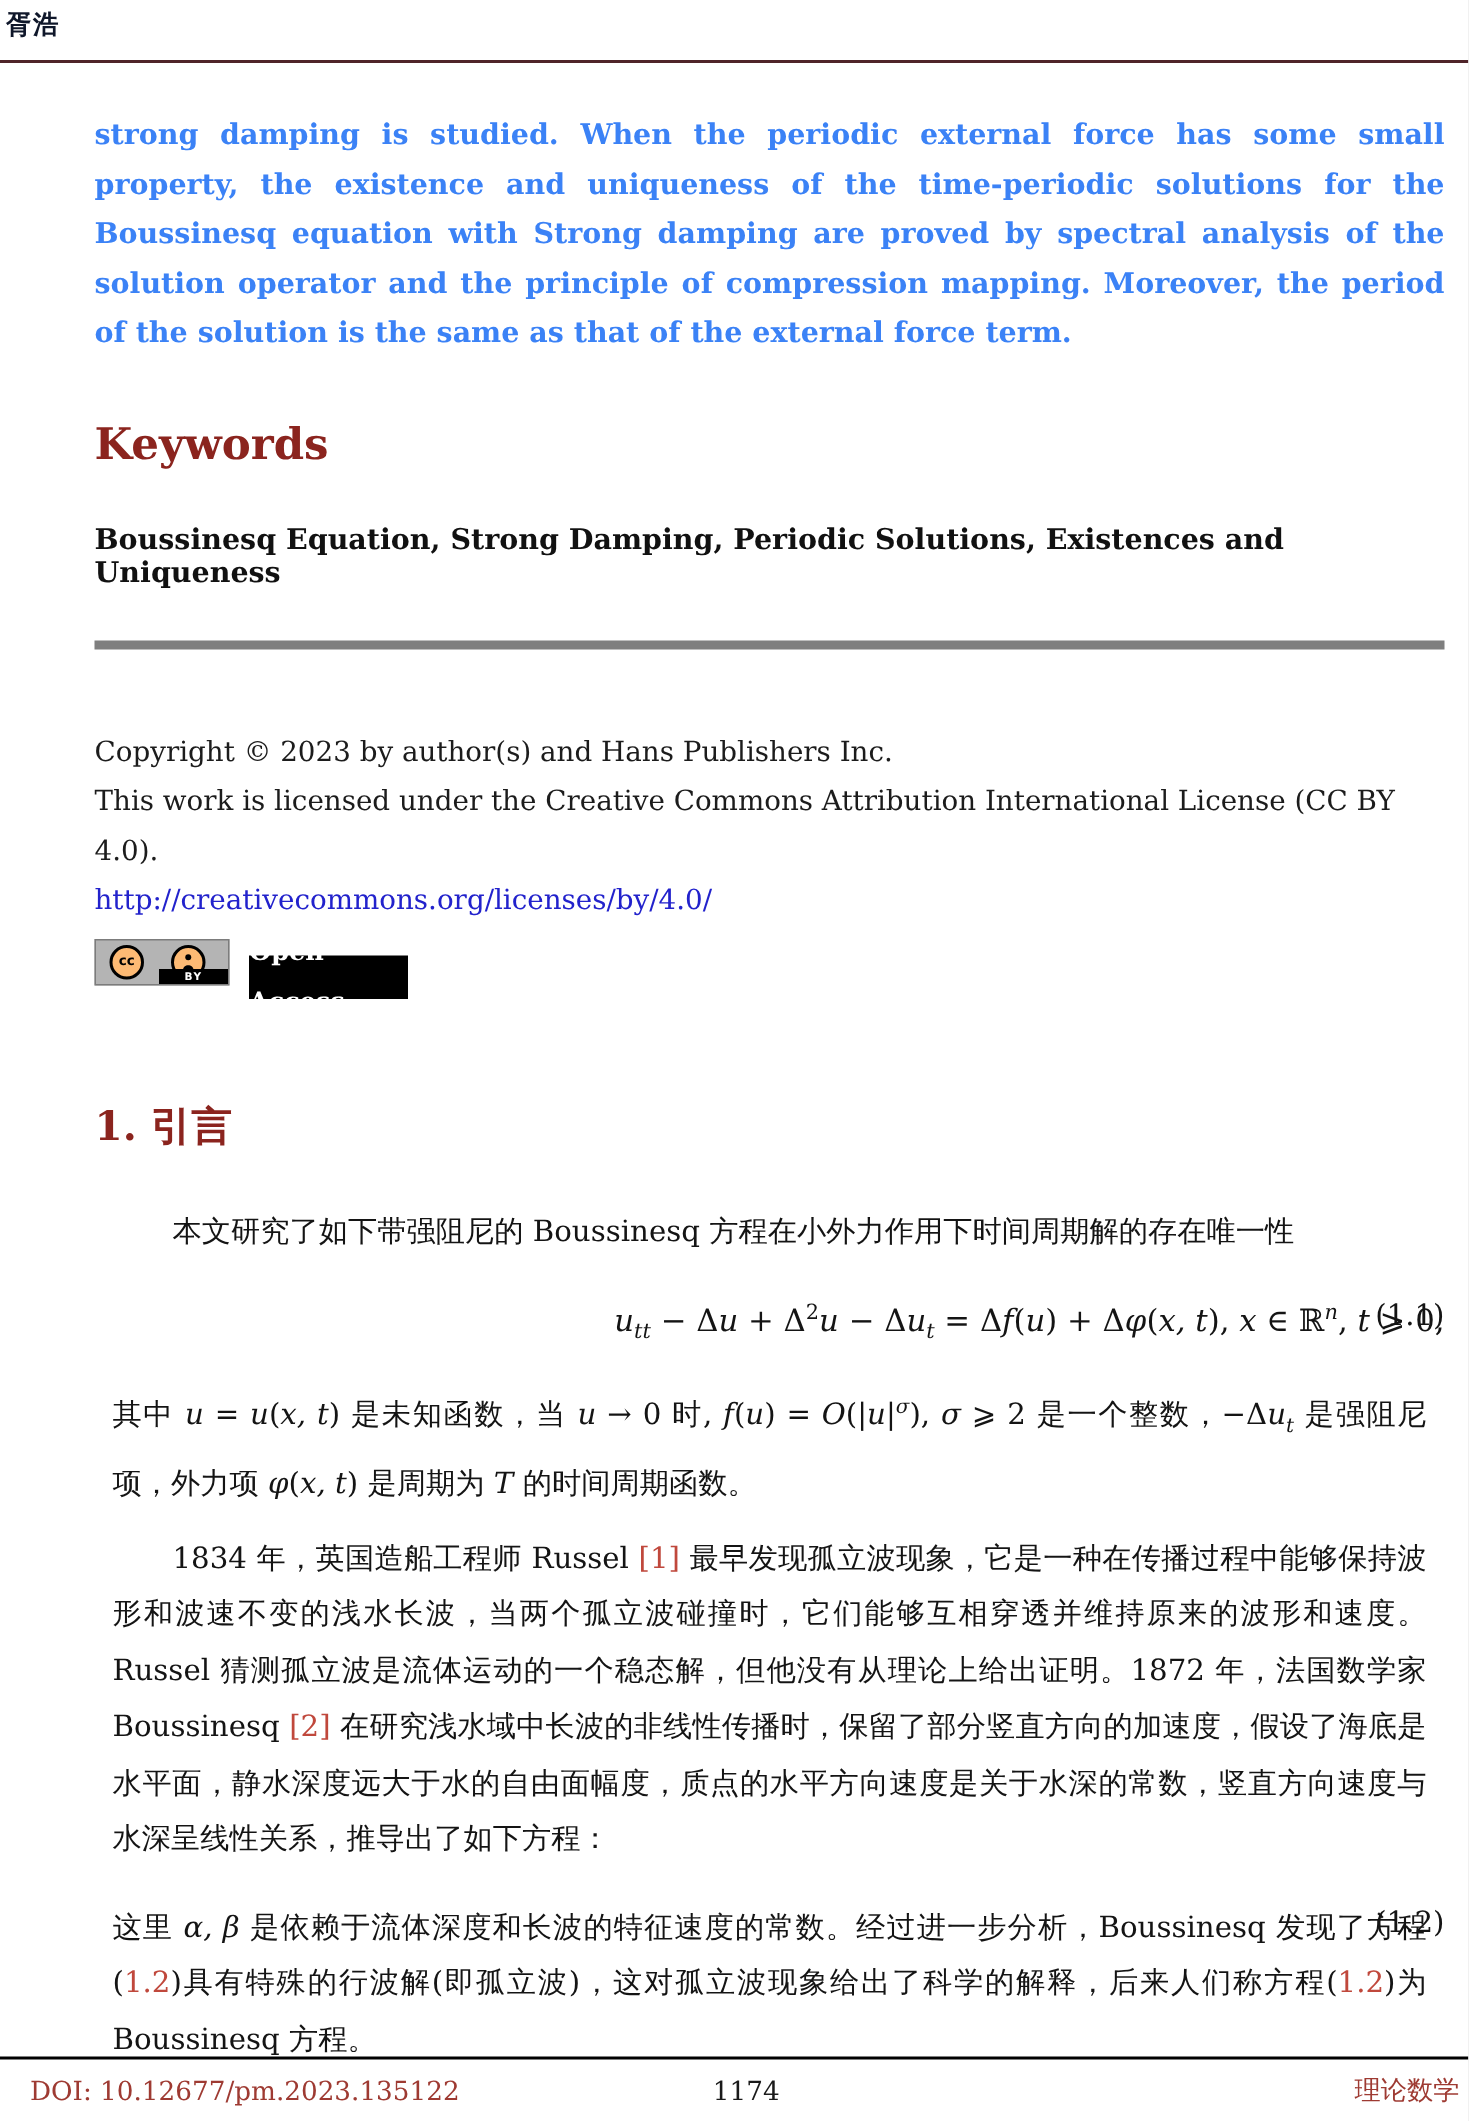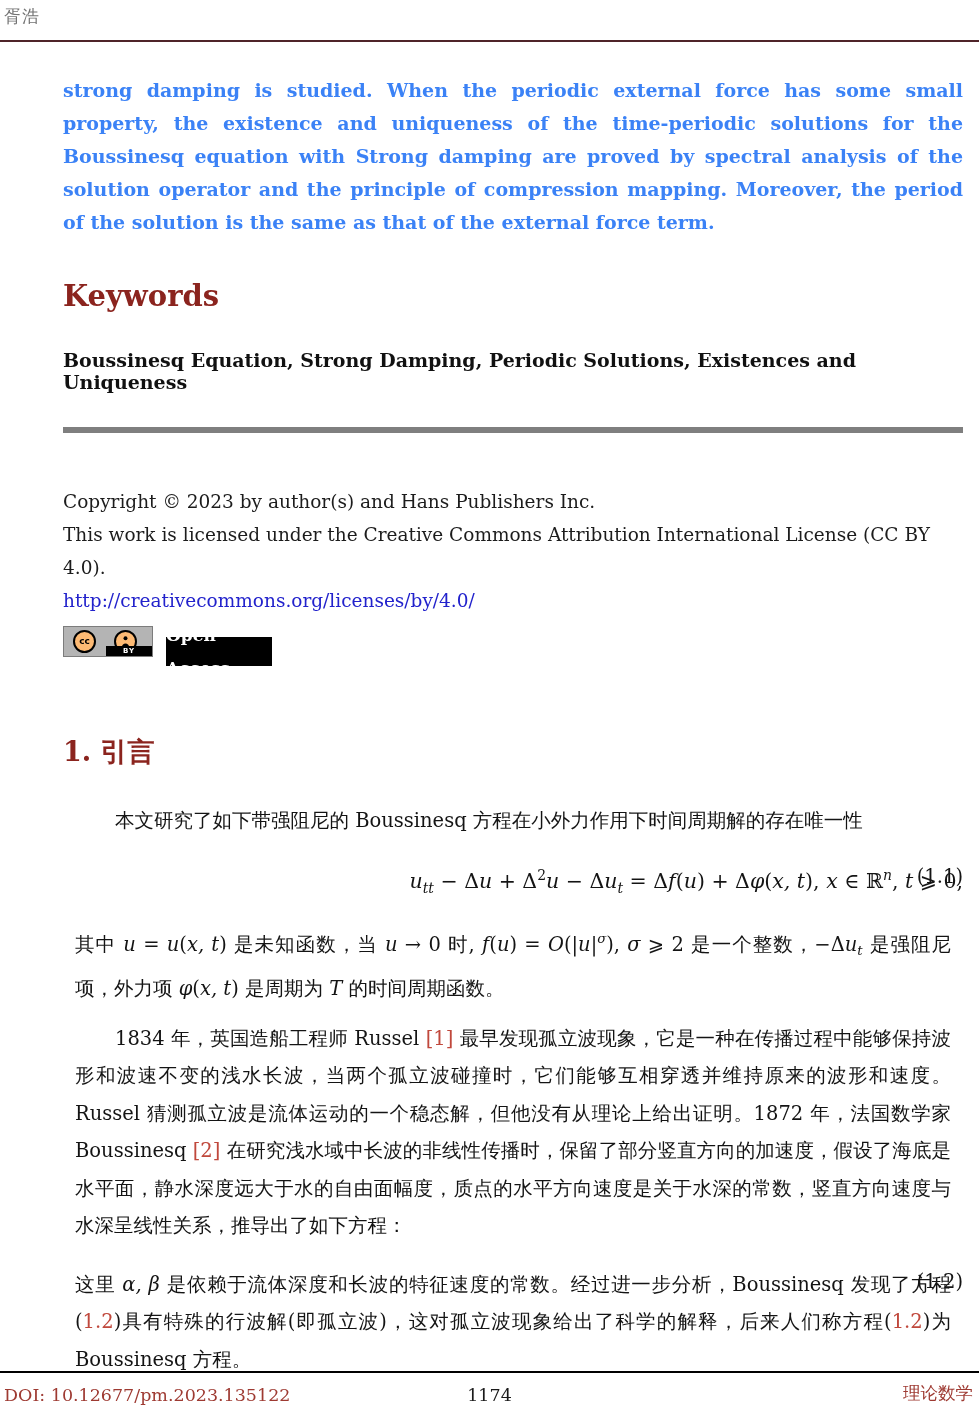--- a/index.html
+++ b/index.html
@@ -4,21 +4,21 @@
 <style>
   html,body { margin:0; padding:0; background:#e8e8e8; }
   .page {
     position:relative; width:979px; height:1414px; margin:0 auto;
     background:#ffffff; overflow:hidden;
     font-family:"DejaVu Serif","Liberation Serif",serif;
     color:#141414;
   }
   .running-header {
     position:absolute; top:5px; left:4px;
-    font-size:17px; color:#737373; letter-spacing:1px;
+    font-size:17px; color:#0f172a; letter-spacing:1px;font-weight:bold;
   }
   .header-rule {
     position:absolute; top:40px; left:0; width:100%; height:2px;
     background:var(--header-rule);
   }
   .content { position:absolute; top:42px; left:63px; right:16px; }
 
   .abstract {
     margin:32px 0 0; font-weight:bold; font-size:19px;
     line-height:33px; text-align:justify; color:#3b82f6;
@@ -76,21 +76,21 @@
     position:relative; margin:21px 0 17px; text-align:right;
     font-size:20.5px; line-height:30px; color:#141414;
   }
   .equation .eq-number { position:absolute; right:0; top:1px; font-size:19.5px; }
   .equation sub, .body-para sub { font-size:68%; }
   .equation sup, .body-para sup { font-size:68%; }
 
   .footer-rule {
     position:absolute; left:0; bottom:41px; width:100%; height:2px; background:#000;
   }
-  .footer { position:absolute; left:0; right:0; bottom:0; height:41px; }
+  .footer { position:absolute; left:16px; right:0; bottom:0; height:41px; }
   .footer .doi {
     position:absolute; left:4px; bottom:9px;
     font-size:17.5px; color:var(--footer-red);
   }
   .footer .pageno {
     position:absolute; left:50%; transform:translateX(-50%); bottom:9px;
     font-size:17.5px; color:#1a1a1a;
   }
   .footer .journal {
     position:absolute; right:6px; bottom:9px;

